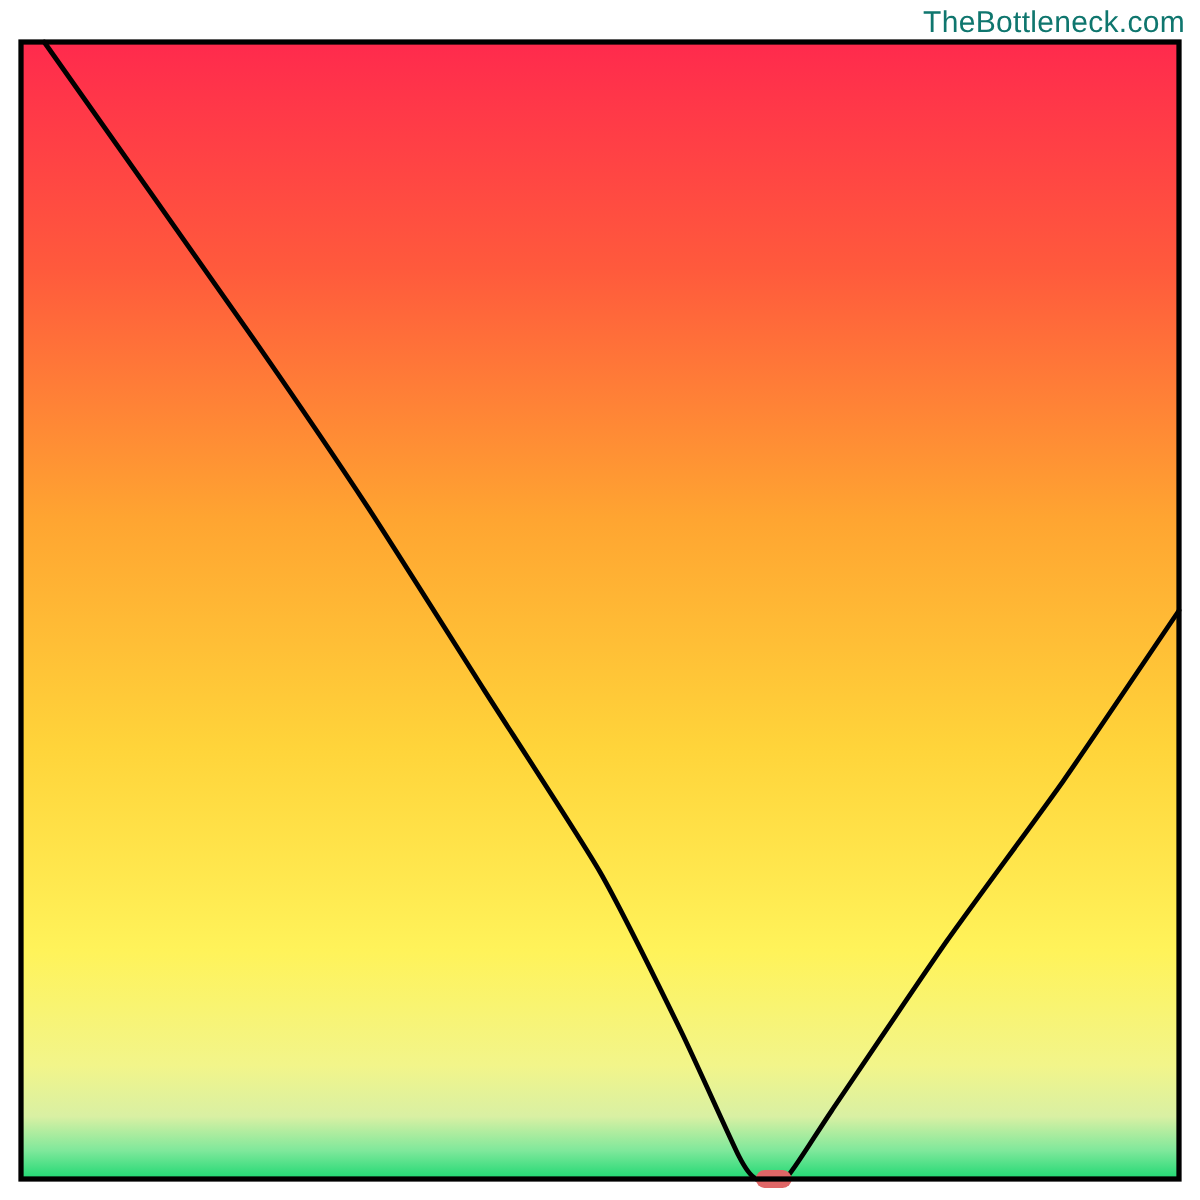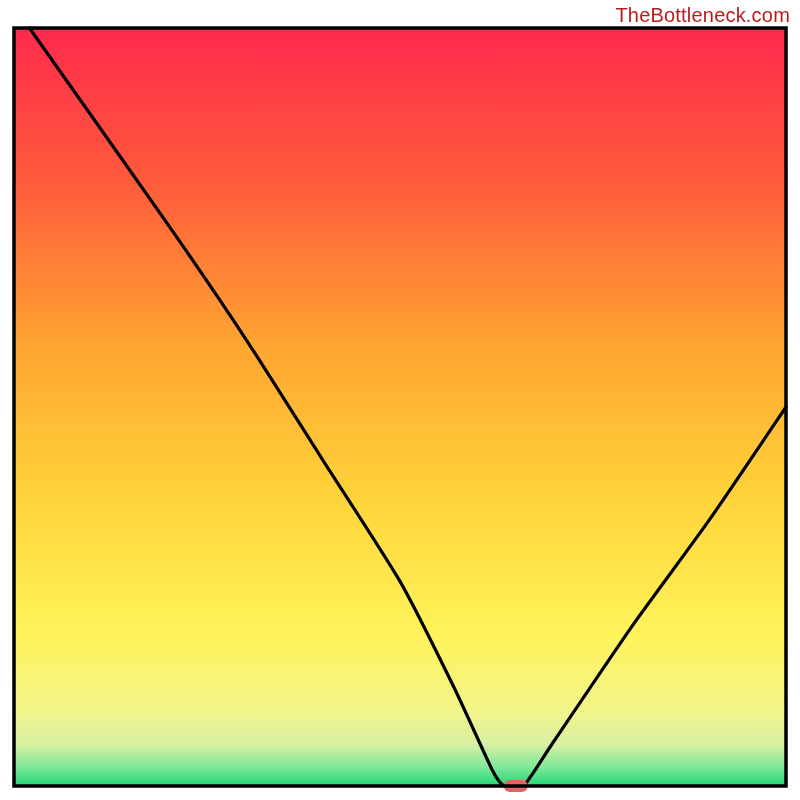--- a/index.html
+++ b/index.html
@@ -17,21 +17,21 @@
   }
   svg {
     display: block;
   }
   .watermark {
     position: absolute;
     top: 4px;
     right: 10px;
     font-family: Arial, Helvetica, sans-serif;
     font-size: 20px;
-    color: #b91c1c;
+    color: #0f766e;
     letter-spacing: 0.2px;
   }
 </style>
 </head>
 <body>
 
 <div class="chart-container">
   <svg id="chart-svg" width="800" height="800" viewBox="0 0 800 800">
       <defs>
         <linearGradient id="bg-grad" x1="0" y1="0" x2="0" y2="1">

